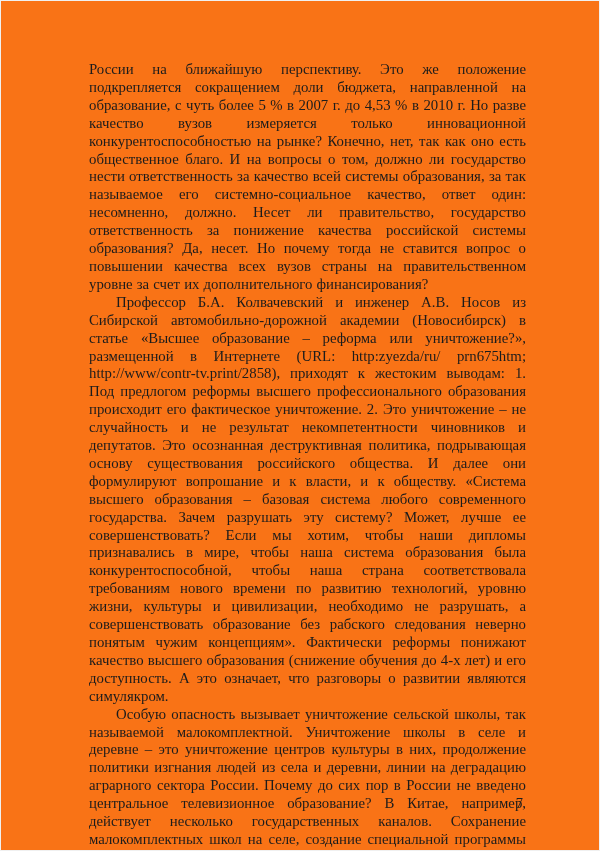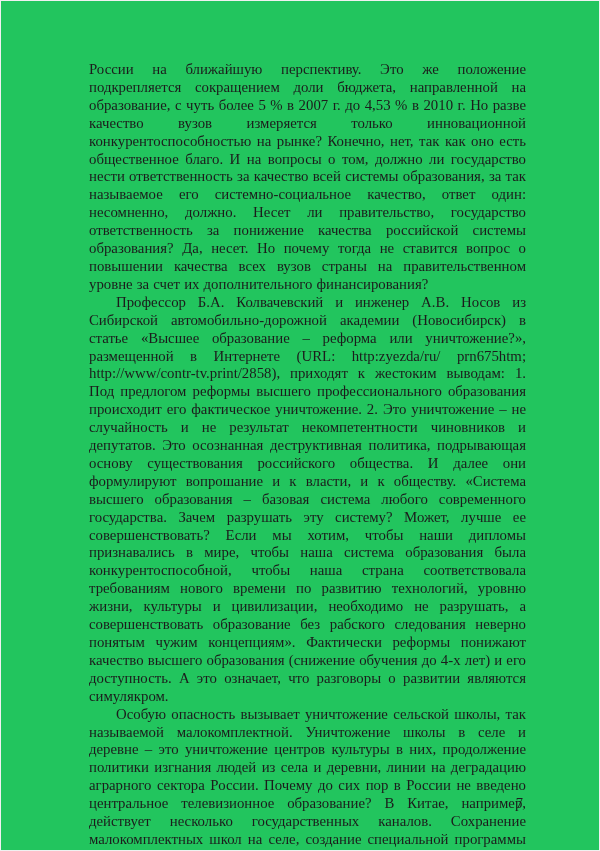--- a/index.html
+++ b/index.html
@@ -4,21 +4,21 @@
 <style>
   html, body {
     margin: 0;
     padding: 0;
     background: #ffffff;
   }
   .page {
     position: relative;
     width: 600px;
     height: 851px;
-    background: #22c55e;
+    background: #f97316;
     box-sizing: border-box;
     border: 1px solid #f0f0f0;
     font-family: "Liberation Serif", "DejaVu Serif", serif;
     color: #1c1c1c;
     overflow: hidden;
   }
   .text-block {
     position: absolute;
     left: 88px;
     top: 60px;

